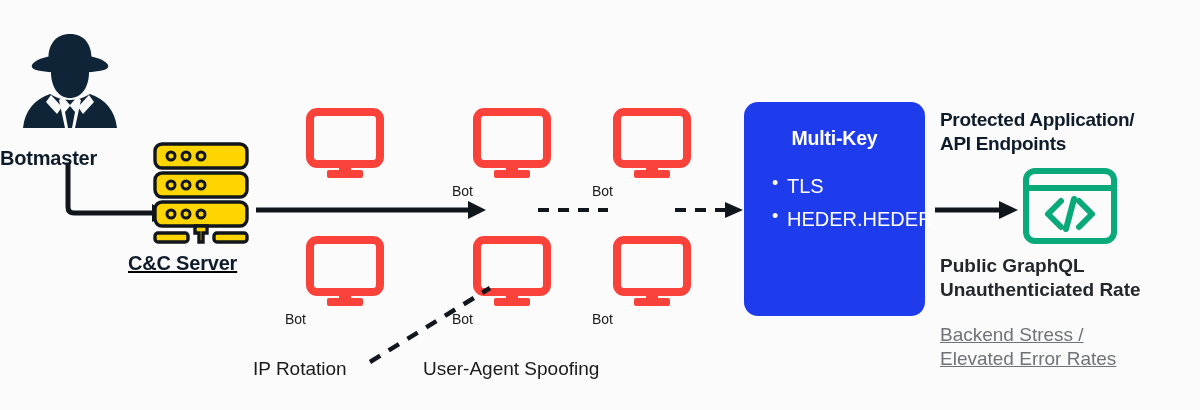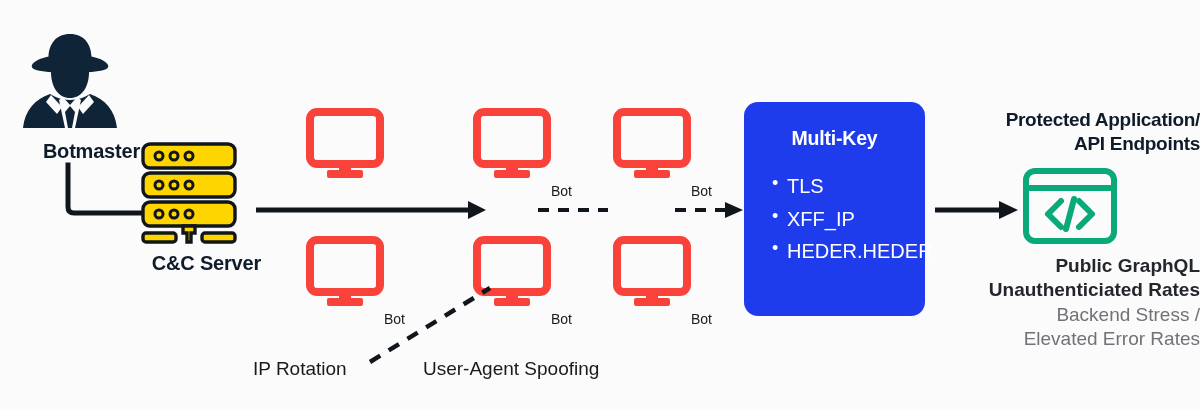--- a/index.html
+++ b/index.html
@@ -10,38 +10,38 @@
   #canvas {
     position: relative;
     width: 1200px;
     height: 410px;
     background: #fbfbfc;
     font-family: "Liberation Sans", sans-serif;
     overflow: hidden;
   }
   .abs { position: absolute; }
   .ctr-text {
-    text-align: right;
+    text-align: left;
     white-space: nowrap;
     line-height: 1.18;
   }
 
   
   #botmaster-group { left: 0px; top: 28px; width: 140px; }
   #botmaster-icon  { display: block; margin: 0 auto; }
   #botmaster-label {
-    margin-top: 8px;
+    margin-top: 15px;
     font-size: 20px;
     font-weight: 700;
     color: #0e1b2a;
     letter-spacing: -0.2px;
   }
 
   
-  #cc-group { left: 116px; top: 140px; width: 145px; }
+  #cc-group { left: 128px; top: 140px; width: 145px; text-decoration: underline; }
   #cc-icon  { display: block; margin: 0 auto; }
   #cc-label {
     margin-top: 8px;
     font-size: 20px;
     font-weight: 700;
     color: #0e1b2a;
     letter-spacing: -0.2px;
   }
 
   
@@ -108,24 +108,25 @@
   }
   #code-icon { display: block; margin: 10px auto 0 auto; }
   #protected-sub {
     margin-top: 8px;
     font-size: 19px;
     color: #23262b;
     line-height: 1.28;
     font-weight: bold;
   }
   #protected-note {
-    margin-top: 1px;
+    margin-top: 21px;
     font-size: 19px;
     color: #6f7276;
     line-height: 1.28;
+    text-decoration: underline;
   }
 
   
   .annotation {
     font-size: 19px;
     color: #1a1a1a;
     white-space: nowrap;
   }
   #ip-rotation-label { left: 253px; top: 358px; }
   #ua-spoofing-label { left: 423px; top: 358px; }
@@ -257,21 +258,20 @@
 
   <div class="abs annotation" id="ip-rotation-label">IP Rotation</div>
   <div class="abs annotation" id="ua-spoofing-label">User-Agent Spoofing</div>
 
   <div class="abs" id="rate-limiter-box">
     <div id="rate-limiter-title">
       <div>Multi-Key</div>
     </div>
     <ul id="rate-limiter-keys">
       <li>TLS</li>
-      <li>XFF_IP</li>
       <li>HEDER.HEDER</li>
     </ul>
   </div>
 
   <svg class="abs connector" style="left:935px; top:199px;" width="85" height="22" viewBox="0 0 85 22">
     <line x1="0" y1="11" x2="68" y2="11" stroke="#11161d" stroke-width="5"></line>
     <path d="M64 2 L83 11 L64 20 Z" fill="#11161d"></path>
   </svg>
 
   <div class="abs ctr-text" id="protected-group">
@@ -281,21 +281,21 @@
     </div>
     <svg id="code-icon" width="98" height="80" viewBox="0 0 98 80">
       <rect x="5" y="5" width="88" height="70" rx="9" fill="none" stroke="#0aa97a" stroke-width="6"></rect>
       <line x1="8" y1="22" x2="90" y2="22" stroke="#0aa97a" stroke-width="6"></line>
       <path d="M40 35 L27 48 L40 61" fill="none" stroke="#0aa97a" stroke-width="6" stroke-linecap="round" stroke-linejoin="round"></path>
       <path d="M58 35 L71 48 L58 61" fill="none" stroke="#0aa97a" stroke-width="6" stroke-linecap="round" stroke-linejoin="round"></path>
       <line x1="53" y1="33" x2="45" y2="63" stroke="#0aa97a" stroke-width="6" stroke-linecap="round"></line>
     </svg>
     <div id="protected-sub">
       <div>Public GraphQL</div>
-      <div>Unauthenticiated Rates</div>
+      <div>Unauthenticiated Rate</div>
     </div>
     <div id="protected-note">
       <div>Backend Stress /</div>
       <div>Elevated Error Rates</div>
     </div>
   </div>
 
 </div>
 
 </body></html>

